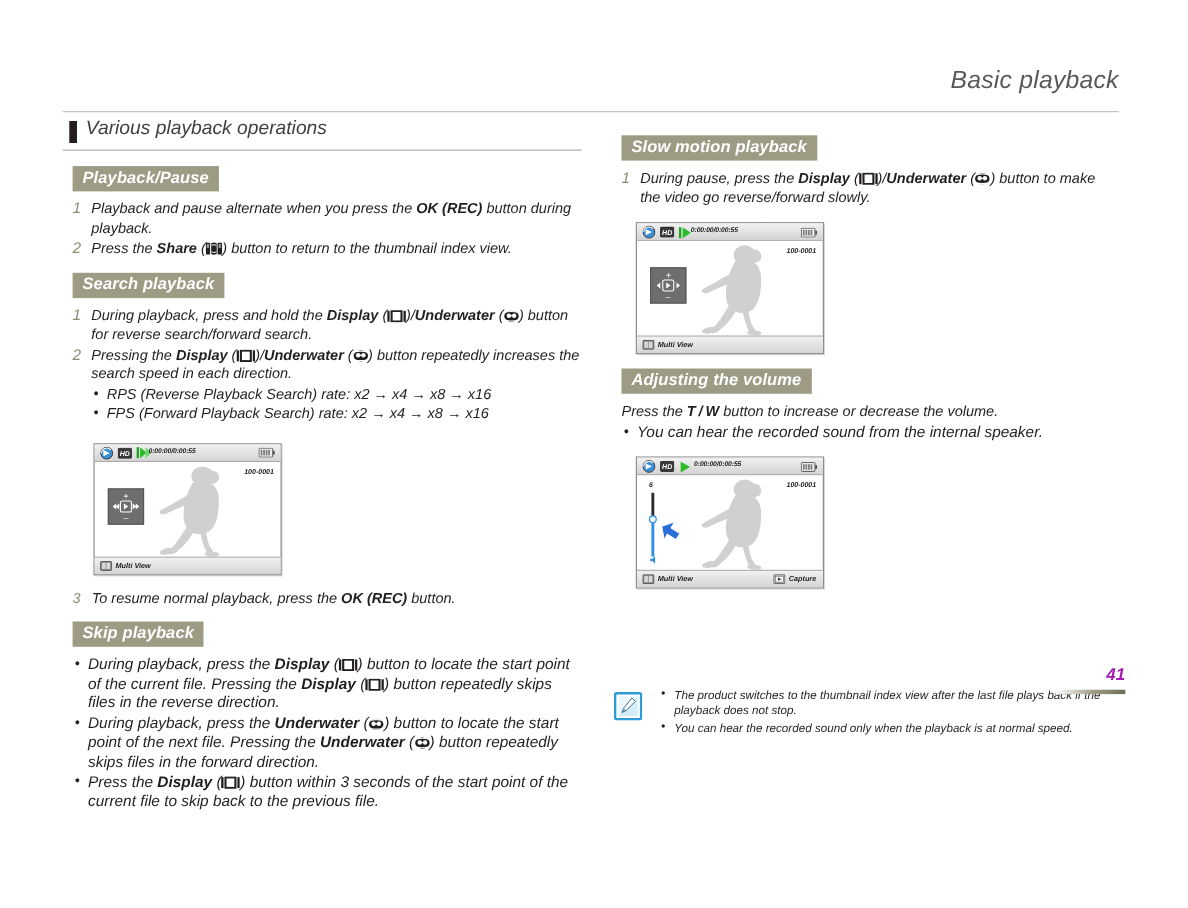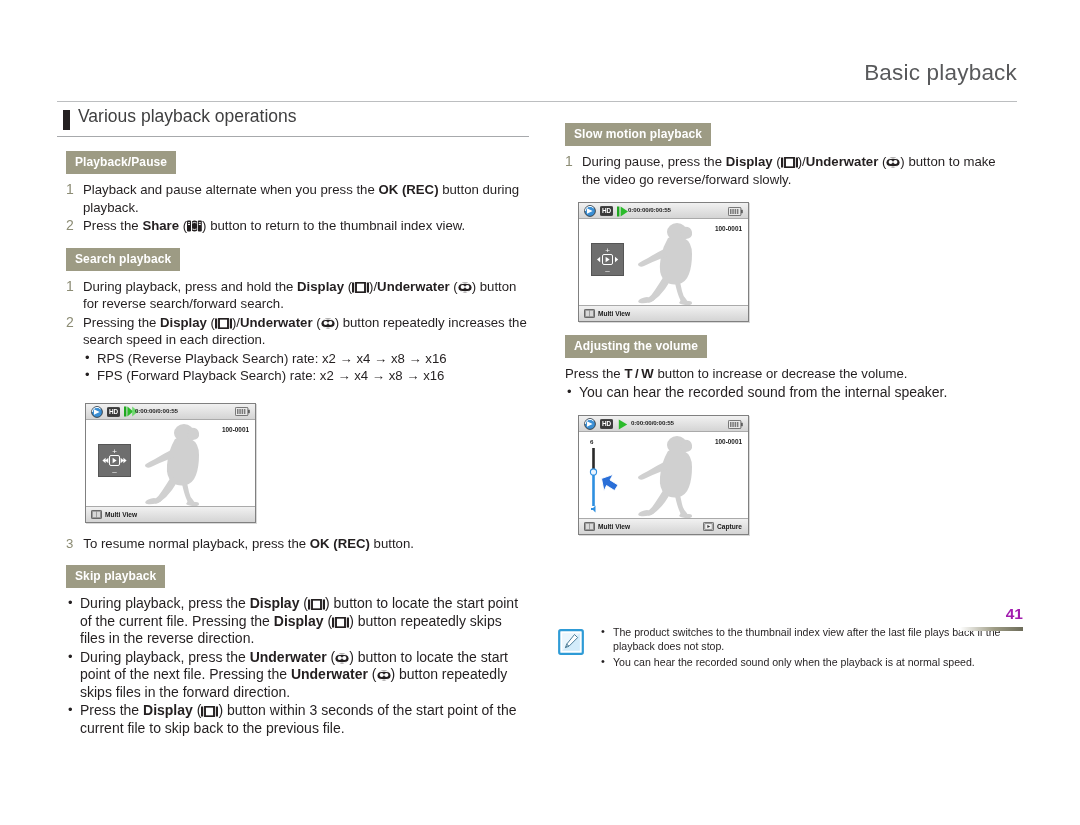--- a/index.html
+++ b/index.html
@@ -14,20 +14,21 @@
     color: #231f20;
     position: relative;
     overflow: hidden;
   }
 
   .page {
     position: absolute;
     left: 0; top: 0;
     width: 1080px;
     height: 675px;
+    font-style: italic;
   }
 
   
   .header {
     position: absolute;
     left: 57px;
     top: 60px;
     width: 960px;
     height: 46px;
   }
@@ -91,21 +92,21 @@
     width: 472px;
     height: 1px;
     background: #a7a9ac;
   }
 
   
   .sub-head {
     display: inline-block;
     background: #9d9b84;
     color: #ffffff;
-    font-size: 12px;
+    font-size: 15px;
     font-weight: 600;
     padding: 3px 9px 4px 9px;
     line-height: 16px;
     margin: 0 0 7px 9px;
     letter-spacing: 0.1px;
   }
   .sub-head-wrap { line-height: 0; }
   .sub-head-wrap.tight { margin-top: 13px; }
 
   

